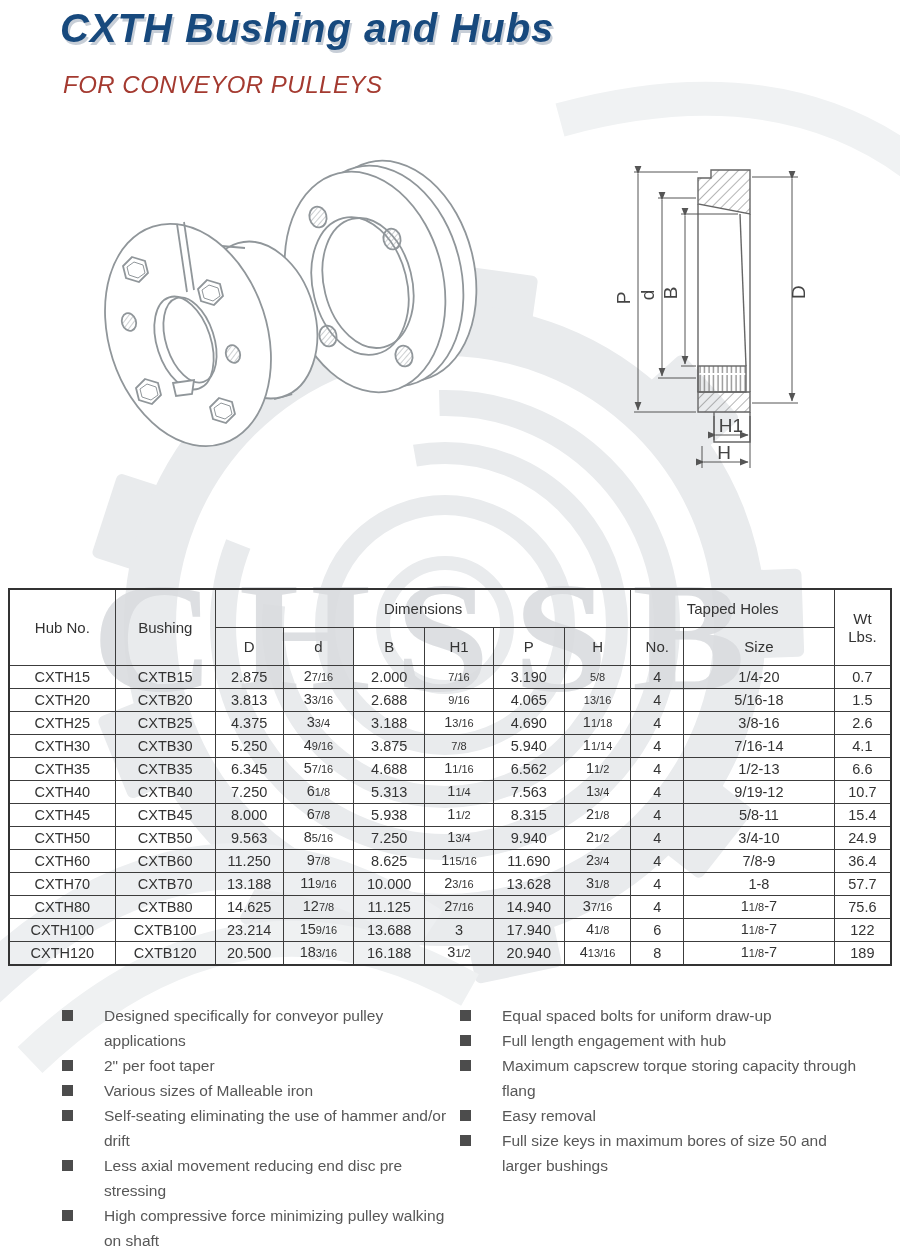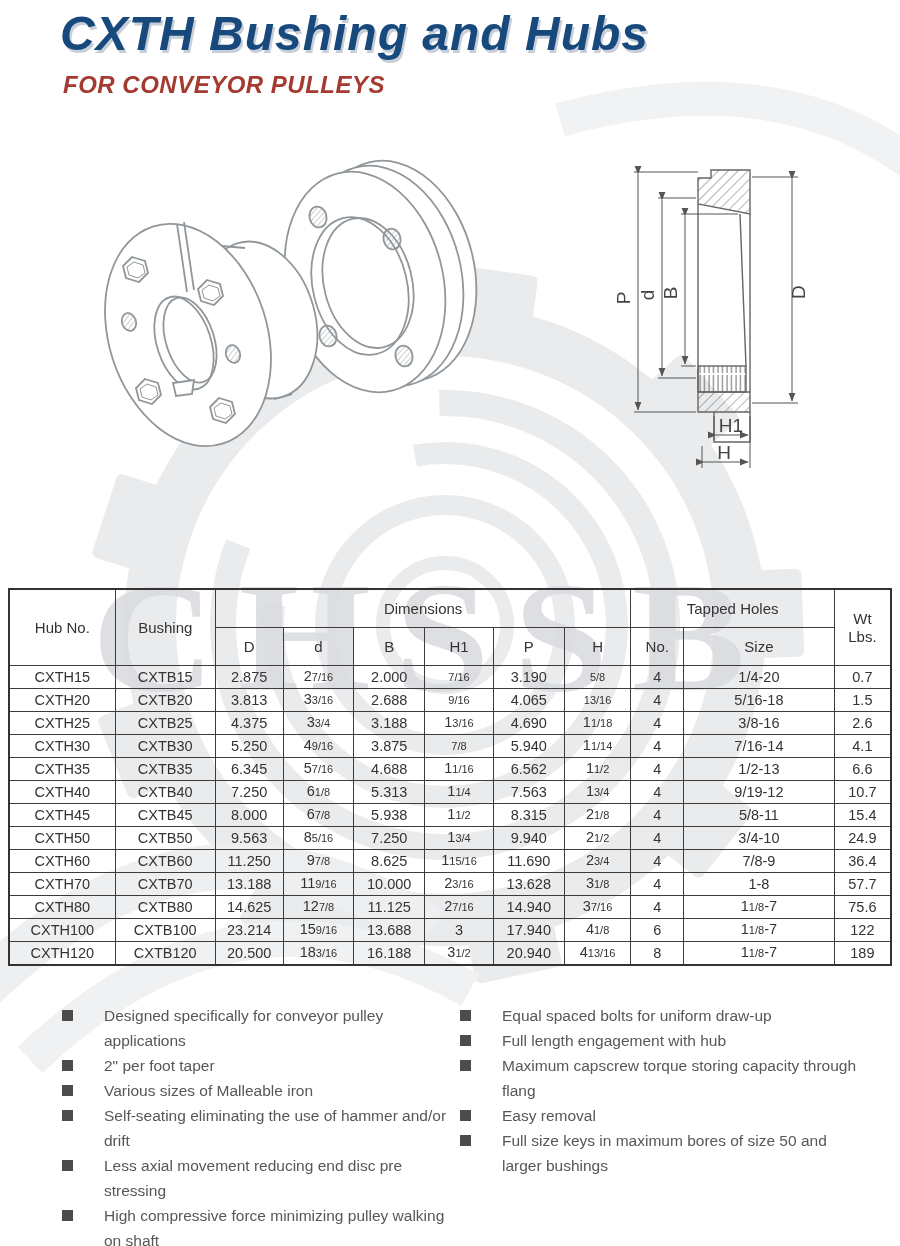--- a/index.html
+++ b/index.html
@@ -12,26 +12,26 @@
   .wm-layer{position:absolute;inset:0;z-index:0;}
   .wm-letters{
     position:absolute;left:92px;top:548px;width:760px;
     font-family:"Liberation Serif",serif;font-weight:bold;
     font-size:170px;letter-spacing:24px;color:var(--wm-letters);
     opacity:.9;white-space:nowrap;transform:scaleY(.92);transform-origin:top left;
   }
   
   .title{
     position:absolute;left:60px;top:6px;margin:0;z-index:1;
-    font-size:48px;font-weight:bold;font-style:italic;color:var(--navy);
+    font-size:40px;font-weight:bold;font-style:italic;color:var(--navy);
     letter-spacing:1px;text-shadow:2px 3px 0 #c7ced7;white-space:nowrap;
   }
   .subtitle{
     position:absolute;left:63px;top:71px;margin:0;z-index:1;
-    font-size:24px;font-weight:bold;font-style:italic;color:var(--red);letter-spacing:.5px;
+    font-size:24px;font-weight:normal;font-style:italic;color:var(--red);letter-spacing:.5px;
   }
   .section-heading{
     position:absolute;left:18px;top:526px;margin:0;z-index:1;
     font-size:38px;font-weight:bold;color:var(--navy);letter-spacing:.5px;
   }
   
   .iso-figure{position:absolute;left:60px;top:140px;z-index:1;}
   .cross-figure{position:absolute;left:590px;top:140px;z-index:1;}
   .dim-label{font-family:"Liberation Sans",sans-serif;font-size:19px;fill:#444;}
   

